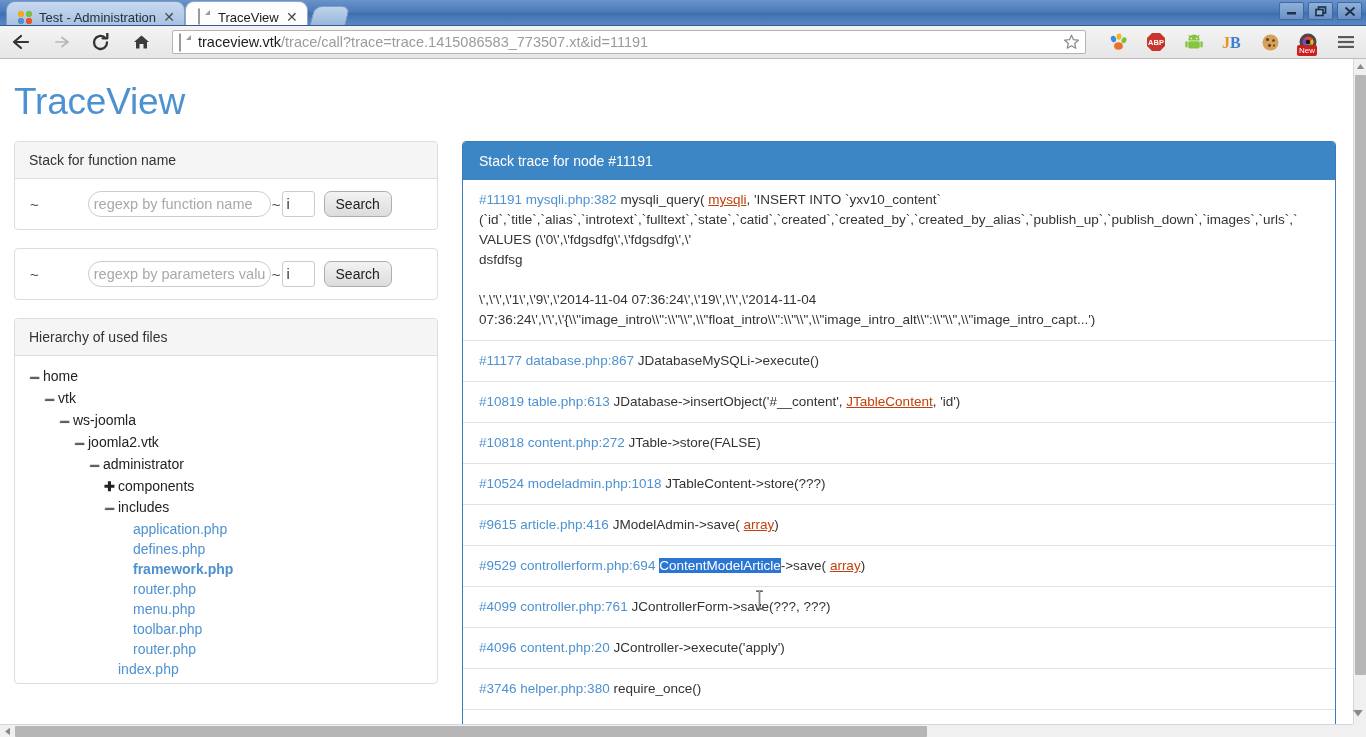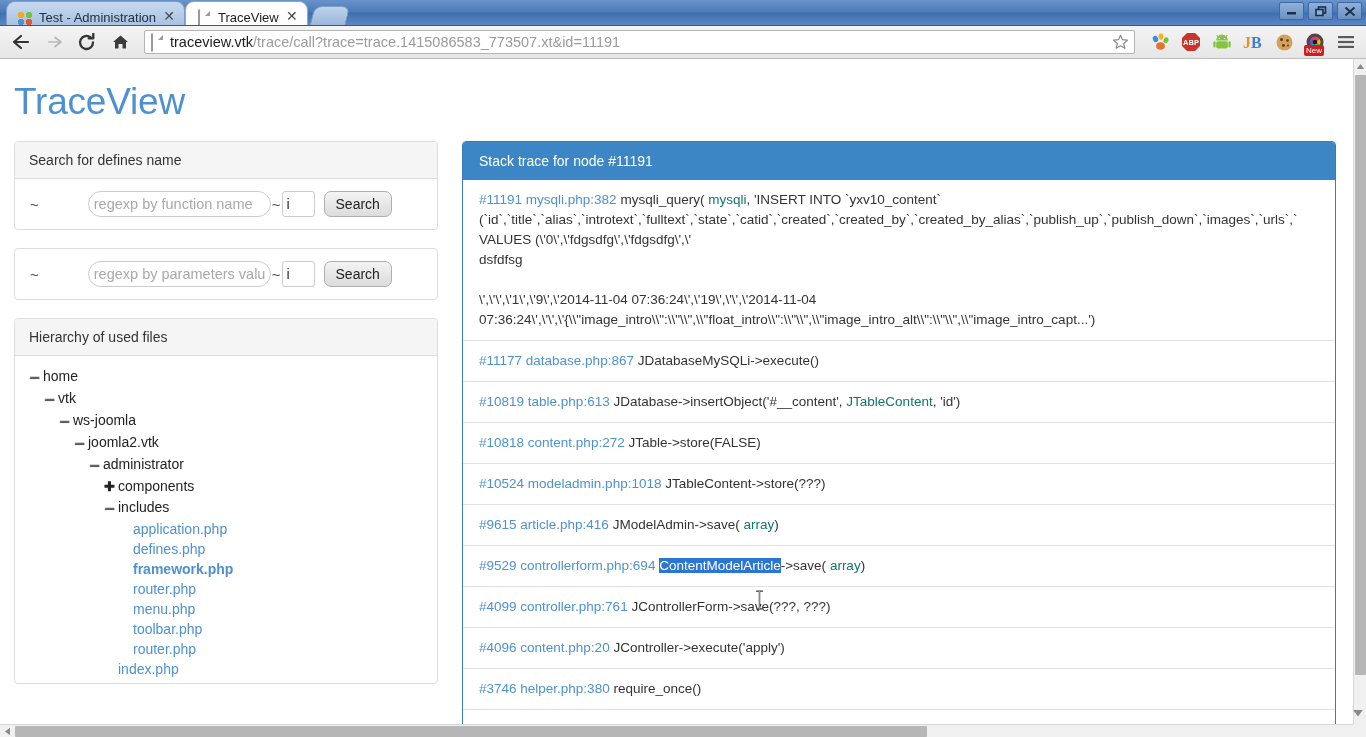--- a/index.html
+++ b/index.html
@@ -17,23 +17,23 @@
     background: linear-gradient(to bottom, #6a93cb 0%, #4a7ab8 48%, #3f6fb0 52%, #5b87c4 100%);
     position: relative;
     display: flex;
     align-items: flex-end;
     padding-left: 6px;
     border-bottom: 1px solid #2f5b95;
   }
   .tab {
     height: 24px;
     display: flex;
-    align-items: flex-start;
+    align-items: flex-end;
     gap: 6px;
-    padding: 8px 8px 0 10px;
+    padding: 0 8px 0 10px;
     font-size: 13px;
     color: #1b1b1b;
     border-top-left-radius: 9px;
     border-top-right-radius: 9px;
     position: relative;
     max-width: 210px;
     white-space: nowrap;
     overflow: hidden;
   }
   .tab.inactive {
@@ -96,21 +96,21 @@
   }
   .winbtn svg { display: block; }
 
   
   #browser-toolbar {
     height: 33px;
     background: linear-gradient(to bottom, #f4f4f4, #e6e6e6);
     border-bottom: 1px solid #bdbdbd;
     display: flex; align-items: center;
     padding: 0 8px;
-    gap: 7px;
+    gap: 14px;
   }
   .navbtn {
     width: 26px; height: 26px;
     display: flex; align-items: center; justify-content: center;
     cursor: pointer; flex: 0 0 26px;
   }
   #urlbar-wrap {
     flex: 1 1 auto;
     height: 24px; margin: 0 6px 0 4px;
     background: #fff;
@@ -242,21 +242,21 @@
     border-bottom: 1px solid #e2e2e2;
     padding: 10px 16px;
     font-size: 13.5px;
     color: #333;
     line-height: 20px;
     white-space: nowrap;
   }
   .trace-row.wrap { white-space: normal; }
   .trace-row:last-child { border-bottom: none; }
   .tr-id, .tr-loc { color: #4e91d1; }
-  .tr-link { color: #0f766e; }
+  .tr-link { color: #c2410c; text-decoration: underline; }
   .sel { background: #2a76d2; color: #fff; }
   .sql-blank { height: 20px; }
 
   
   #vscroll {
     position: absolute; top: 0; right: 0;
     width: 13px; height: 665px;
     background: #f0f0f0; border-left: 1px solid #d7d7d7;
   }
   #vscroll .arrow-up, #vscroll .arrow-dn {
@@ -448,21 +448,21 @@
 <div id="page-viewport">
   <div id="page-canvas">
 
     <h1 id="page-title">TraceView</h1>
 
     <div id="content-cols">
 
       <div id="left-col">
 
         <div class="panel">
-          <div class="panel-head">Search for defines name</div>
+          <div class="panel-head">Stack for function name</div>
           <div class="panel-body">
             <div class="search-row">
               <span class="tilde">~</span>
               <input class="inp-main" type="text" placeholder="regexp by function name" style="">
               <span class="tilde">~</span>
               <input class="inp-flags" type="text" value="i" style="">
               <button class="btn-search">Search</button>
             </div>
           </div>
         </div>

